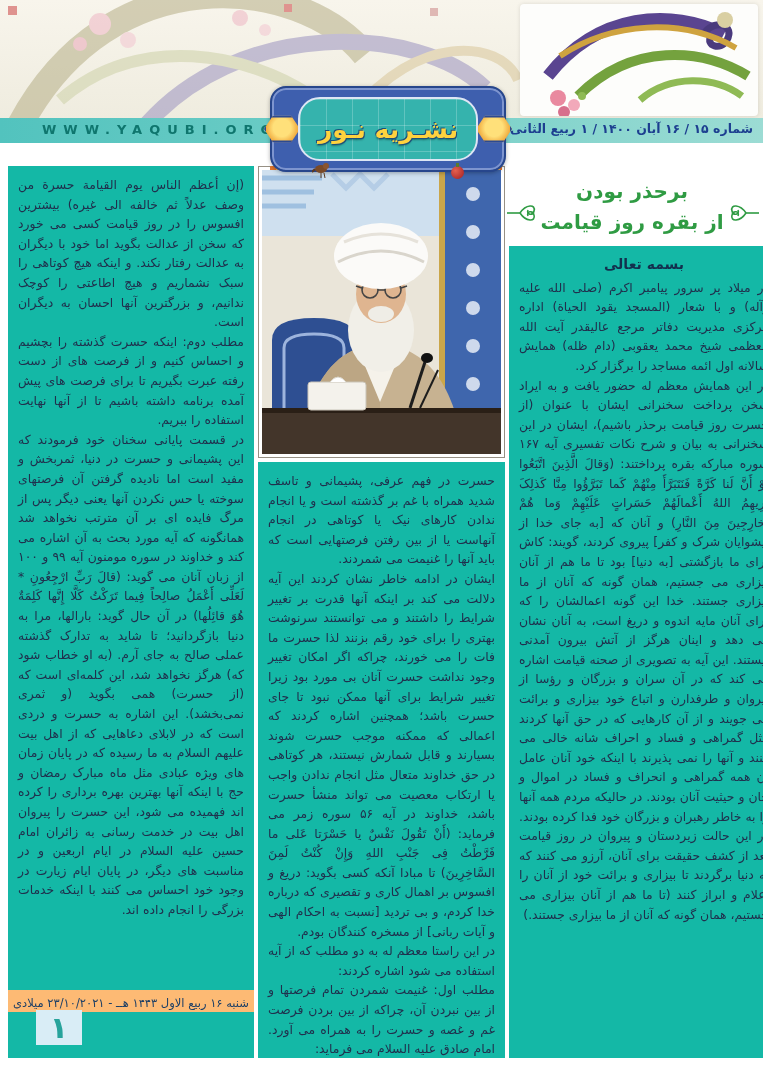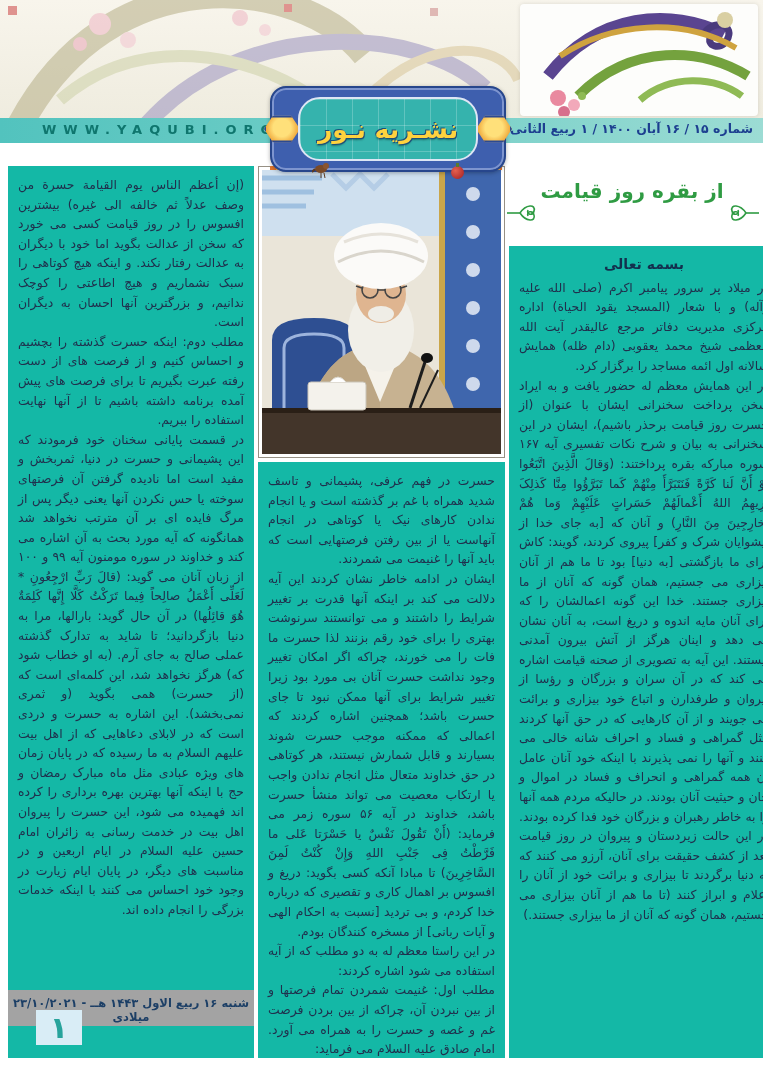--- a/index.html
+++ b/index.html
@@ -51,22 +51,22 @@
   .col-right{left:509px;top:246px;width:270px;height:812px;}
   .col-mid{left:258px;top:462px;width:247px;height:596px;}
   .col-left{left:8px;top:166px;width:246px;height:892px;}
   .basmala{text-align:center;font-weight:bold;font-size:14px;color:#13304e;margin-bottom:3px !important;}
   
   .photo{position:absolute;left:258px;top:166px;width:247px;height:292px;box-sizing:border-box;
     border:1px solid #979084;background:#ffffff;padding:3px;z-index:2;}
   .photo svg{display:block;}
   
   .footer-date{position:absolute;left:8px;top:990px;width:246px;box-sizing:border-box;
-    text-align:center;direction:rtl;font-size:11.5px;font-weight:bold;color:#1c3f66;
-    background:#a3a3a3;padding:6px 0 2px;z-index:3;}
+    text-align:center;direction:rtl;font-size:11.5px;font-weight:normal;color:#1c3f66;
+    background:#fdba74;padding:6px 0 2px;z-index:3;}
   .page-number{position:absolute;left:36px;top:1010px;width:46px;text-align:center;
     color:#27a39b;font-size:30px;font-weight:bold;background:#d9edf6;z-index:3;}
 </style>
 </head>
 <body>
 
 <div class="banner">
   <svg width="520" height="130">
     <g opacity="0.55" fill="none">
       <path d="M20,125 C110,-45 300,-25 365,55" stroke="#b6af87" stroke-width="26"></path>
@@ -115,20 +115,21 @@
     <ellipse cx="9" cy="9" rx="6" ry="4" fill="#7a4a28"></ellipse>
     <circle cx="14" cy="6" r="3" fill="#8a5530"></circle>
     <path d="M3,9 L0,12" stroke="#5c3a20" stroke-width="2"></path>
     <path d="M9,13 L9,18 M12,13 L13,18" stroke="#5c3a20" stroke-width="1"></path>
   </svg>
   <div class="pomegranate"></div>
 </div>
 <div class="badge-underline"></div>
 
 <div class="headline">
+  <div>برحذر بودن</div>
   <div>از بقره روز قیامت</div>
 </div>
 <svg class="flourish f-right" width="34" height="26">
   <g stroke="#2f9b43" fill="none" stroke-width="1.6">
     <path d="M33,13 H20"></path>
     <path d="M20,13 C14,4 4,4 6,11 C7,16 14,15 12,10"></path>
     <path d="M20,13 C14,22 4,22 6,15 C7,10 14,11 12,16"></path>
   </g>
 </svg>
 <svg class="flourish f-left" width="34" height="26">

